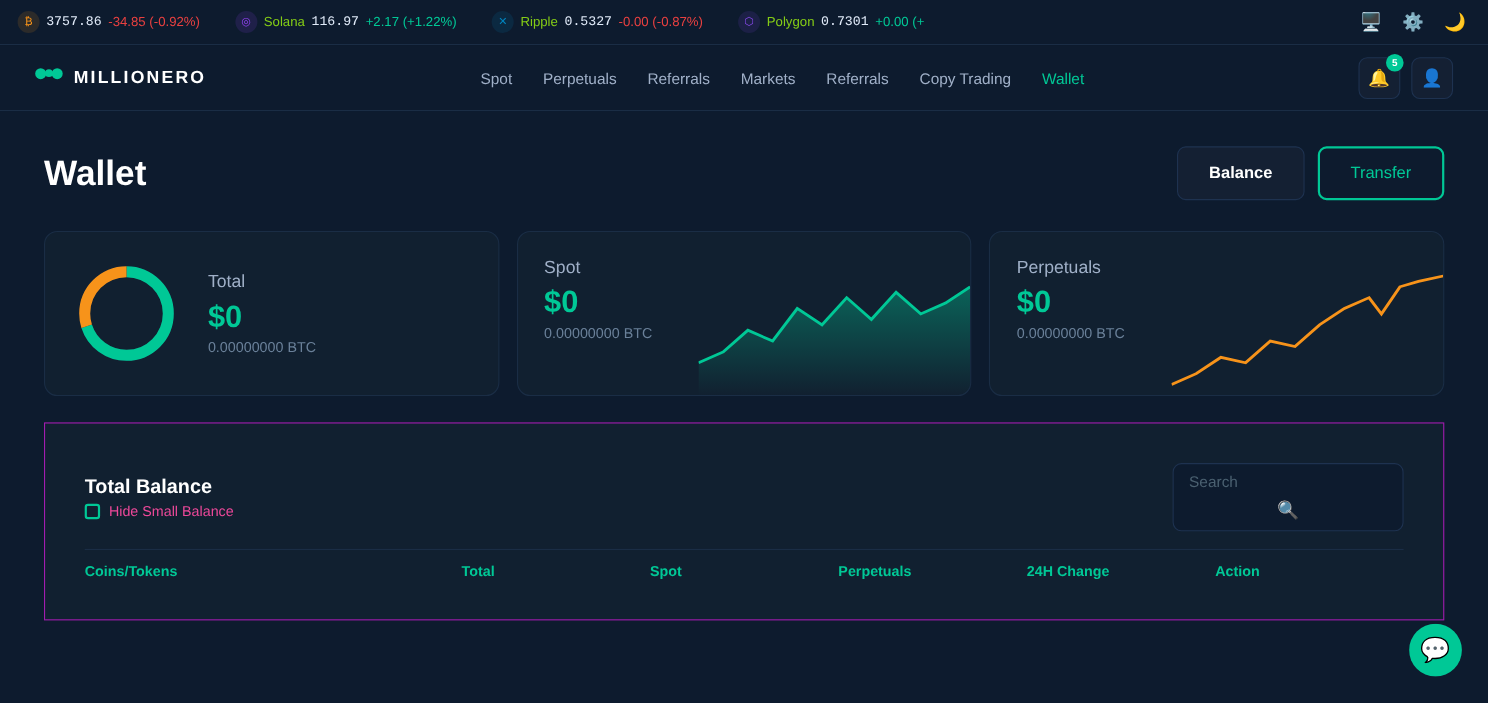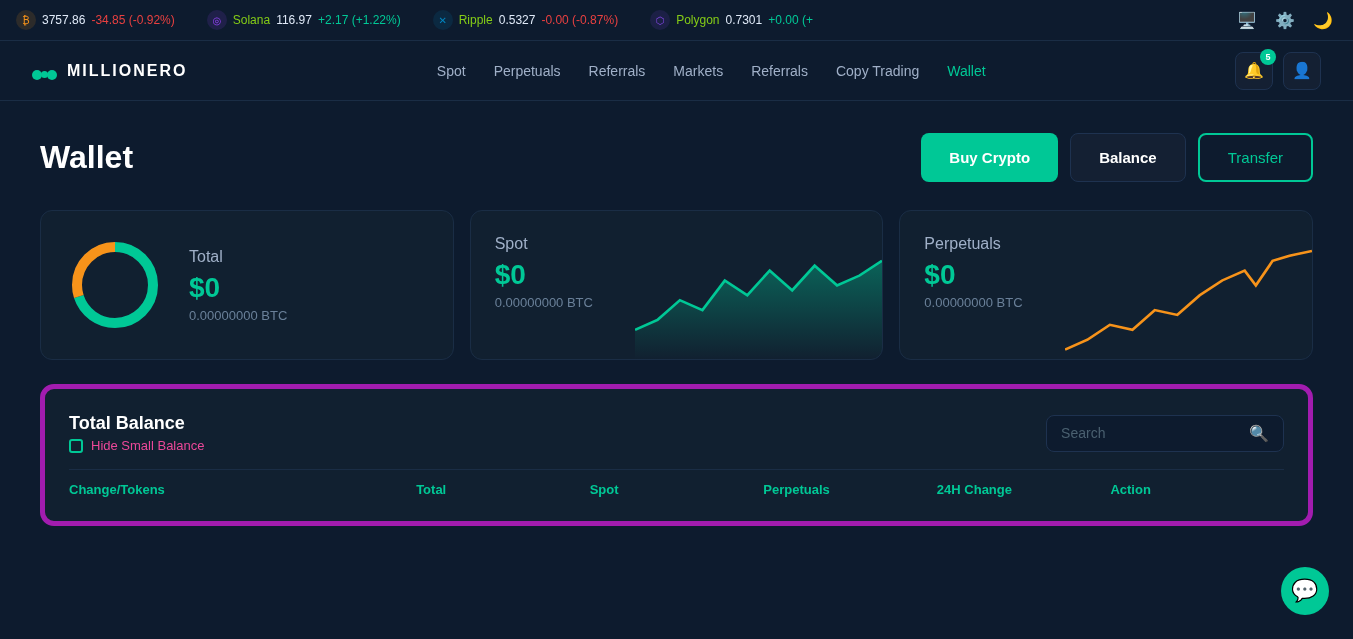--- a/index.html
+++ b/index.html
@@ -31,37 +31,37 @@
     .ticker-icon {
       width: 20px;
       height: 20px;
       border-radius: 50%;
       display: inline-flex;
       align-items: center;
       justify-content: center;
       font-size: 10px;
     }
     .ticker-name { color: #84cc16; font-weight: 500; }
-    .ticker-price { color: #e0eaf8; }
+    .ticker-price { color: #e0eaf8; font-family: Liberation Mono, monospace; }
     .ticker-change-pos { color: #00c896; }
     .ticker-change-neg { color: #e84040; }
 
     
     .header {
       background: #0d1b2e;
       border-bottom: 1px solid #1a2d45;
       padding: 0 32px;
       height: 60px;
       display: flex;
       align-items: center;
       justify-content: space-between;
     }
     .logo {
       display: flex;
-      align-items: flex-end;
+      align-items: flex-start;
       gap: 10px;
     }
     .logo-icon {
       display: flex;
       gap: 3px;
       align-items: center;
     }
     .logo-circle {
       width: 10px;
       height: 10px;
@@ -234,23 +234,23 @@
     .card-chart-value {
       color: #00c896;
       font-size: 28px;
       font-weight: 700;
       margin-bottom: 4px;
     }
 
     
     .total-balance-section {
       background: #112030;
-      border: 5px solid #a21caf;
-      border-radius: 14px;
-      padding: 24px;
+      border: 1px solid #a21caf;
+      border-radius: 0;
+      padding: 36px;
     }
     .total-balance-header {
       display: flex;
       align-items: center;
       justify-content: space-between;
       margin-bottom: 16px;
     }
     .total-balance-title {
       font-size: 18px;
       font-weight: 700;
@@ -276,20 +276,21 @@
       cursor: pointer;
     }
     .search-box {
       display: flex;
       align-items: center;
       background: #0d1b2e;
       border: 1px solid #1e3250;
       border-radius: 8px;
       padding: 8px 14px;
       gap: 8px;
+      flex-direction: column;
     }
     .search-input {
       background: transparent;
       border: none;
       outline: none;
       color: #a0b0c8;
       font-size: 14px;
       width: 180px;
     }
     .search-input::placeholder { color: #4a6070; }
@@ -396,21 +397,20 @@
     </div>
     <div class="header-btn">👤</div>
   </div>
 </div>
 
 <div class="main">
 
   <div class="wallet-header">
     <h1 class="wallet-title">Wallet</h1>
     <div class="wallet-actions">
-      <button class="btn-buy-crypto">Buy Crypto</button>
       <button class="btn-withdraw">Balance</button>
       <button class="btn-transfer">Transfer</button>
     </div>
   </div>
 
   <div class="cards-row">
 
     <div class="card card-first">
       <div class="donut-wrapper">
         <svg width="100" height="100" viewBox="0 0 100 100">
@@ -471,21 +471,21 @@
           <span class="hide-balance-label">Hide Small Balance</span>
         </div>
       </div>
       <div class="search-box">
         <input class="search-input" type="text" placeholder="Search" style="">
         <span class="search-icon-svg">🔍</span>
       </div>
     </div>
 
     <div class="table-header">
-      <div class="th">Change/Tokens</div>
+      <div class="th">Coins/Tokens</div>
       <div class="th">Total</div>
       <div class="th">Spot</div>
       <div class="th">Perpetuals</div>
       <div class="th">24H Change</div>
       <div class="th">Action</div>
     </div>
   </div>
 </div>
 
 <div class="chat-bubble">

